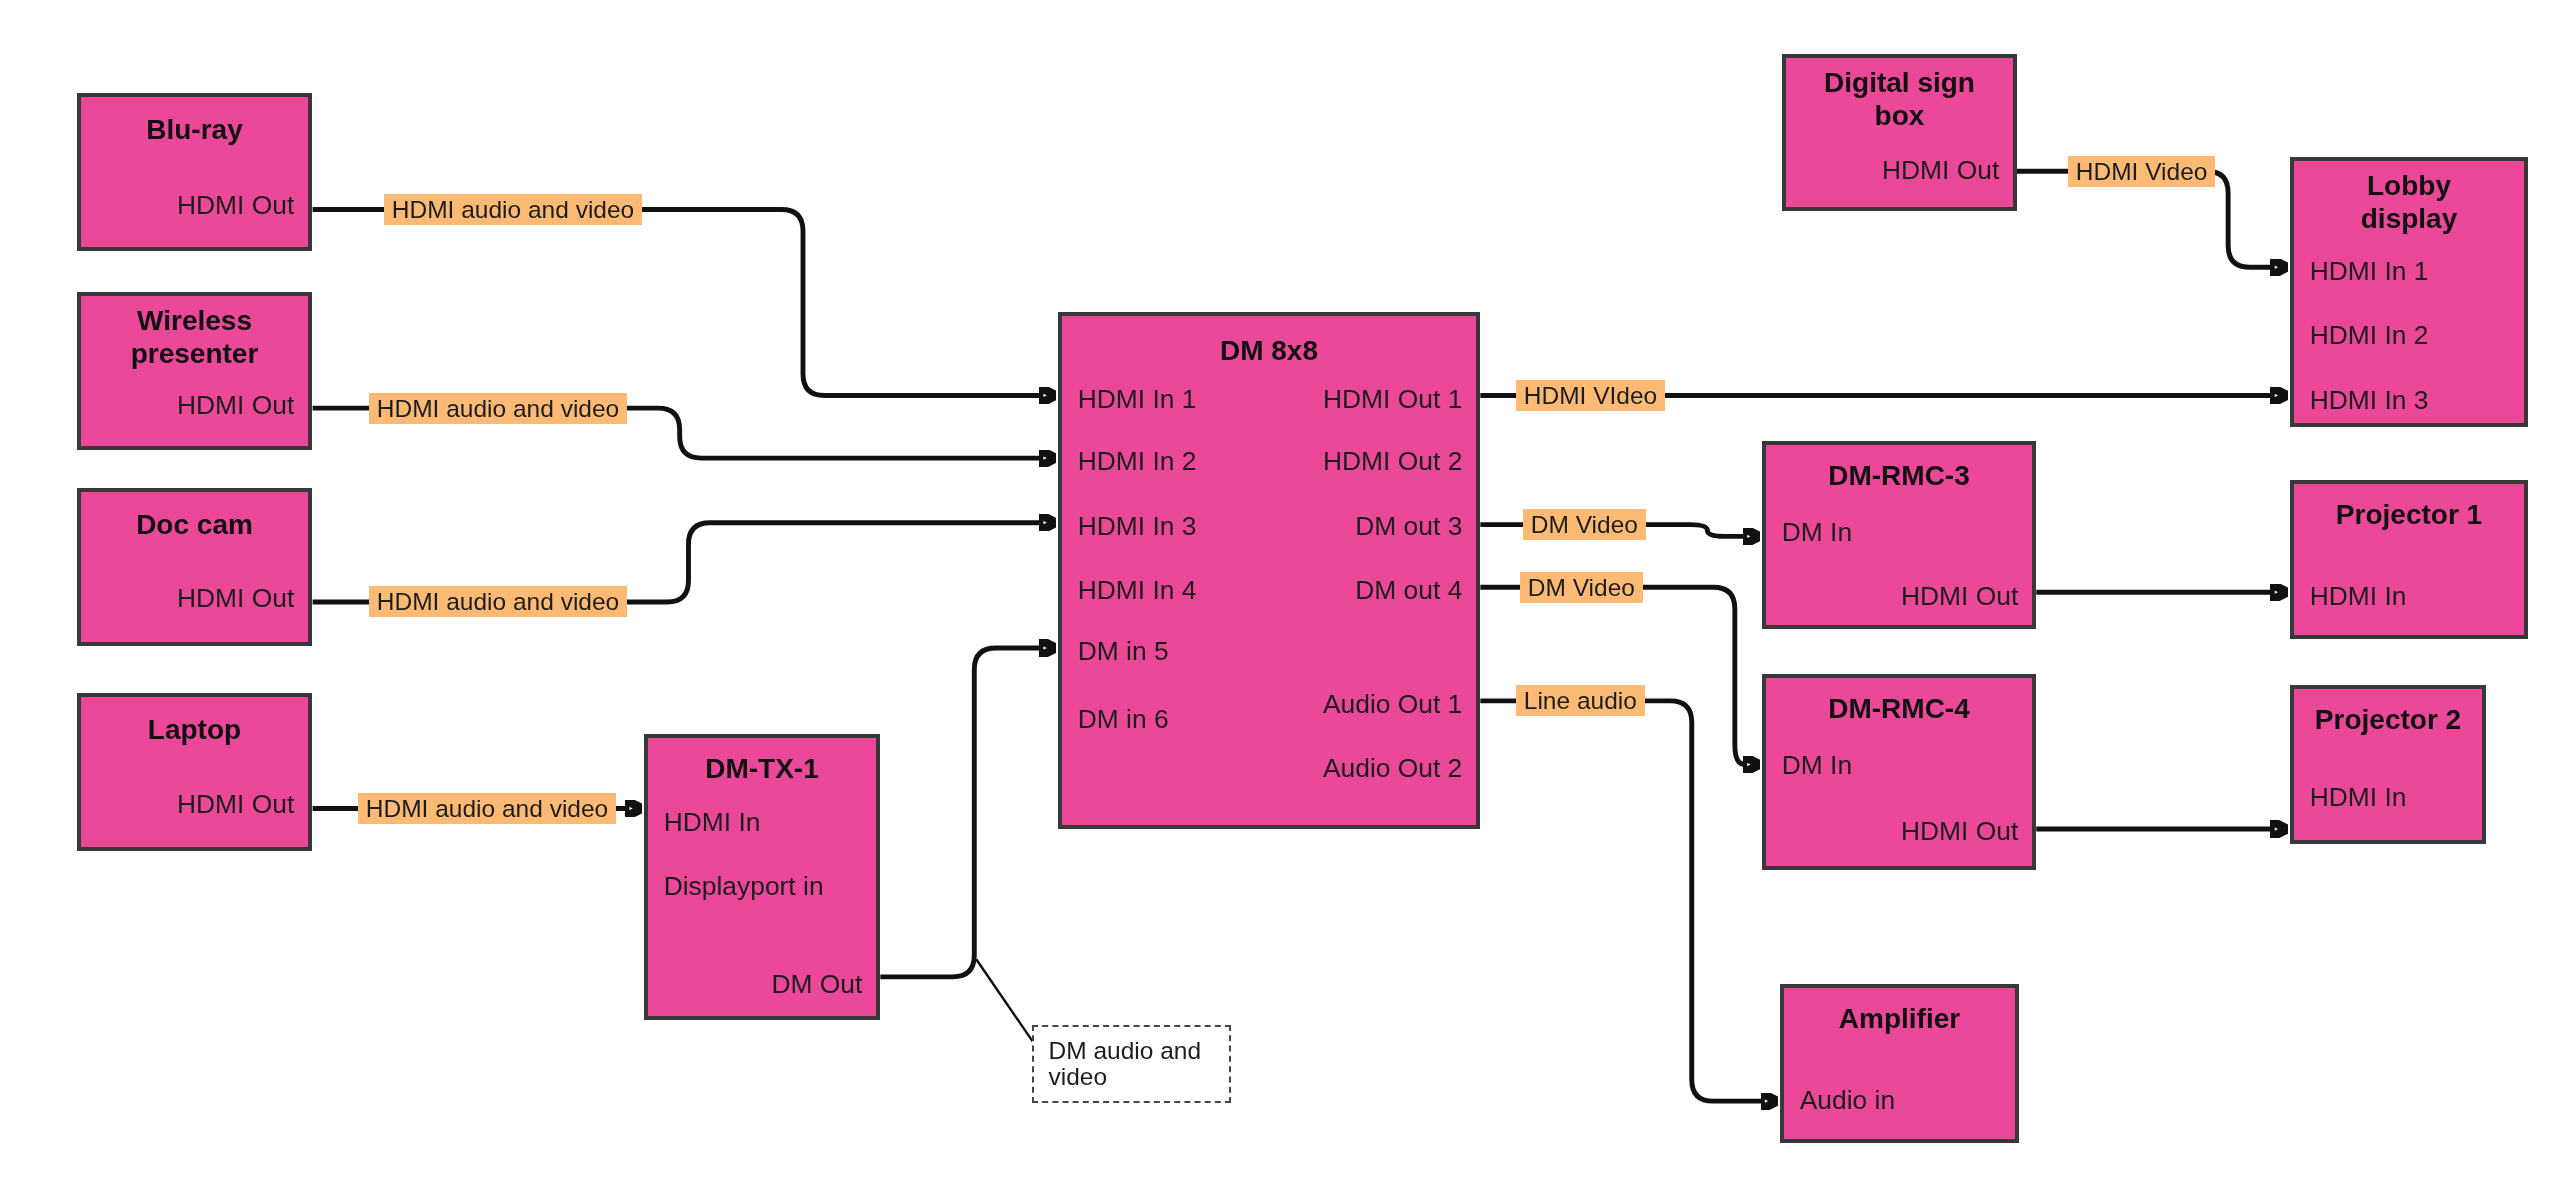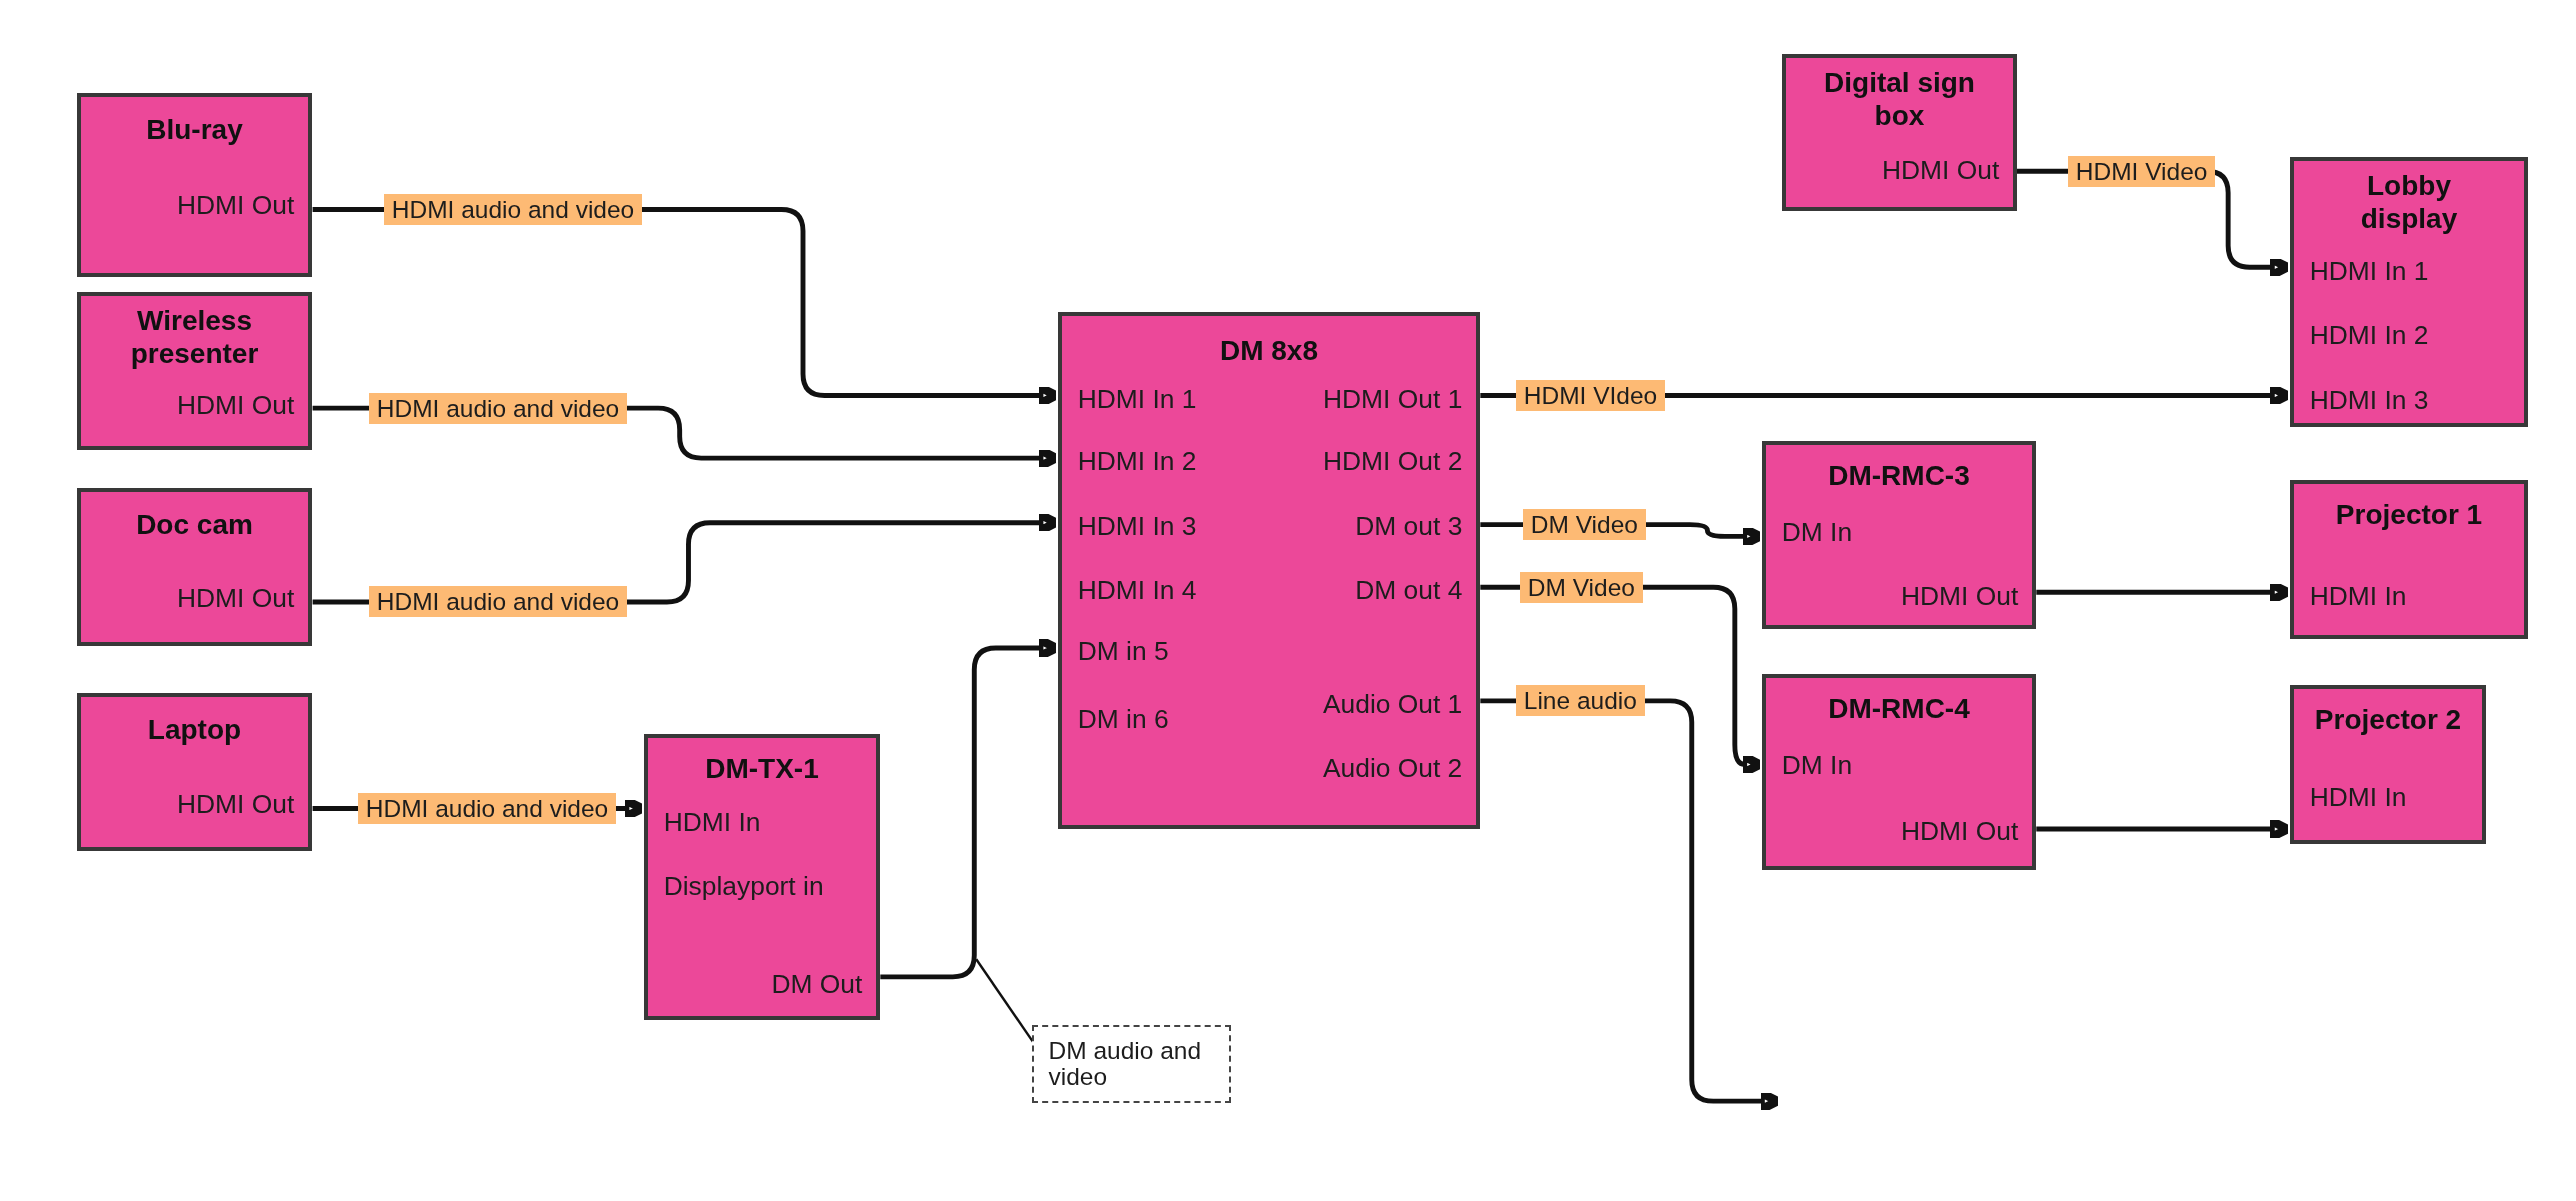--- a/index.html
+++ b/index.html
@@ -21,21 +21,21 @@
   }
   .node .title .tw { display:inline-block; max-width:176px; }
   .port {
     position:absolute; font-size:26.4px; line-height:29px; color:#1d1d1d;
     white-space:nowrap;
   }
   .port.left  { left:15.7px; }
   .port.right { right:13.7px; text-align:right; }
 
   
-  .node-bluray    { left:77px;   top:93px;   width:235px; height:184px; }
+  .node-bluray    { left:77px;   top:93px;   width:235px; height:158px; }
   .node-wireless  { left:77px;   top:292px;  width:235px; height:158px; }
   .node-doccam    { left:77px;   top:488px;  width:235px; height:158px; }
   .node-laptop    { left:77px;   top:693px;  width:235px; height:158px; }
   .node-dmtx1     { left:644px;  top:734px;  width:236px; height:286px; }
   .node-dm8x8     { left:1058px; top:312px;  width:422px; height:517px; }
   .node-sign      { left:1782px; top:54px;   width:235px; height:157px; }
   .node-lobby     { left:2290px; top:157px;  width:238px; height:270px; }
   .node-rmc3      { left:1762px; top:441px;  width:274px; height:188px; }
   .node-proj1     { left:2290px; top:480px;  width:238px; height:159px; }
   .node-rmc4      { left:1762px; top:674px;  width:274px; height:196px; }
@@ -155,20 +155,24 @@
     <div class="title" style="top:13.7px">DM-RMC-4</div>
     <div class="port left" style="top:73px">DM In</div>
     <div class="port right" style="top:139px">HDMI Out</div>
   </div>
 
   <div class="node node-proj2">
     <div class="title" style="top:13.7px">Projector 2</div>
     <div class="port left" style="top:94px">HDMI In</div>
   </div>
 
+  <div class="node node-amp">
+    <div class="title" style="top:13.7px">Amplifier</div>
+    <div class="port left" style="top:98px">Audio in</div>
+  </div>
 
   <div class="elabel" style="left:384px;  top:194px">HDMI audio and video</div>
   <div class="elabel" style="left:369px;  top:393px">HDMI audio and video</div>
   <div class="elabel" style="left:369px;  top:586px">HDMI audio and video</div>
   <div class="elabel" style="left:358px;  top:793px">HDMI audio and video</div>
   <div class="elabel" style="left:1516px; top:380px">HDMI VIdeo</div>
   <div class="elabel" style="left:2068px; top:156px">HDMI Video</div>
   <div class="elabel" style="left:1523px; top:509px">DM Video</div>
   <div class="elabel" style="left:1520px; top:572px">DM Video</div>
   <div class="elabel" style="left:1516px; top:685px">Line audio</div>

